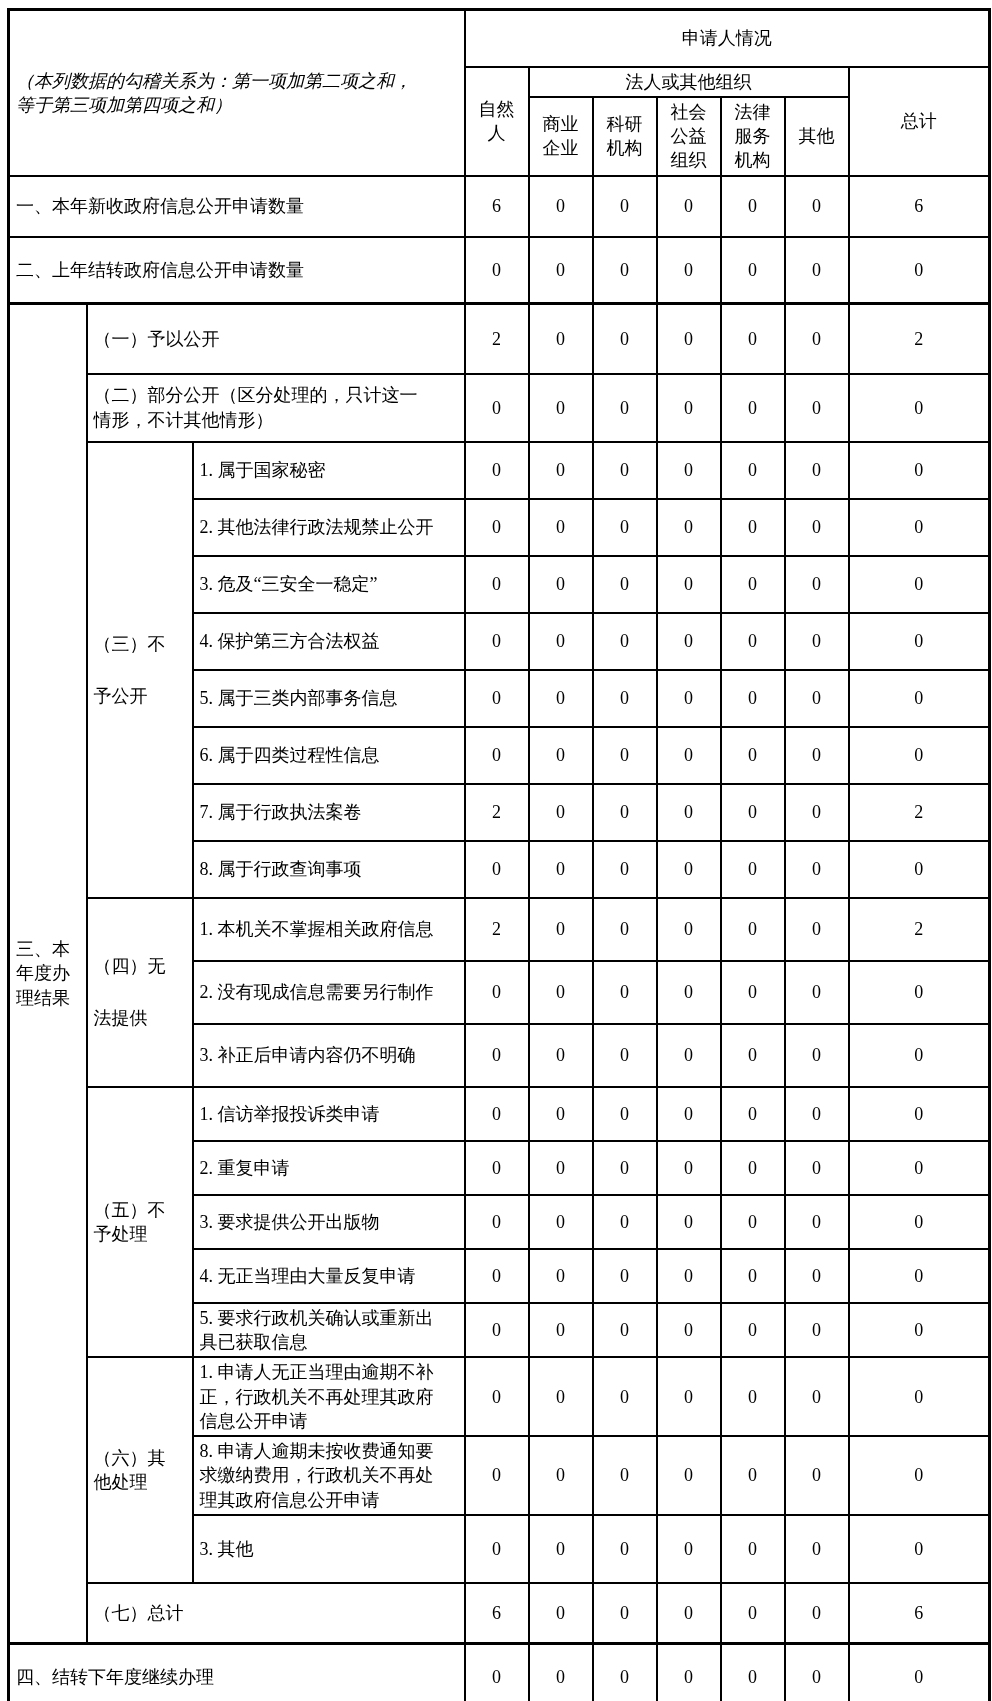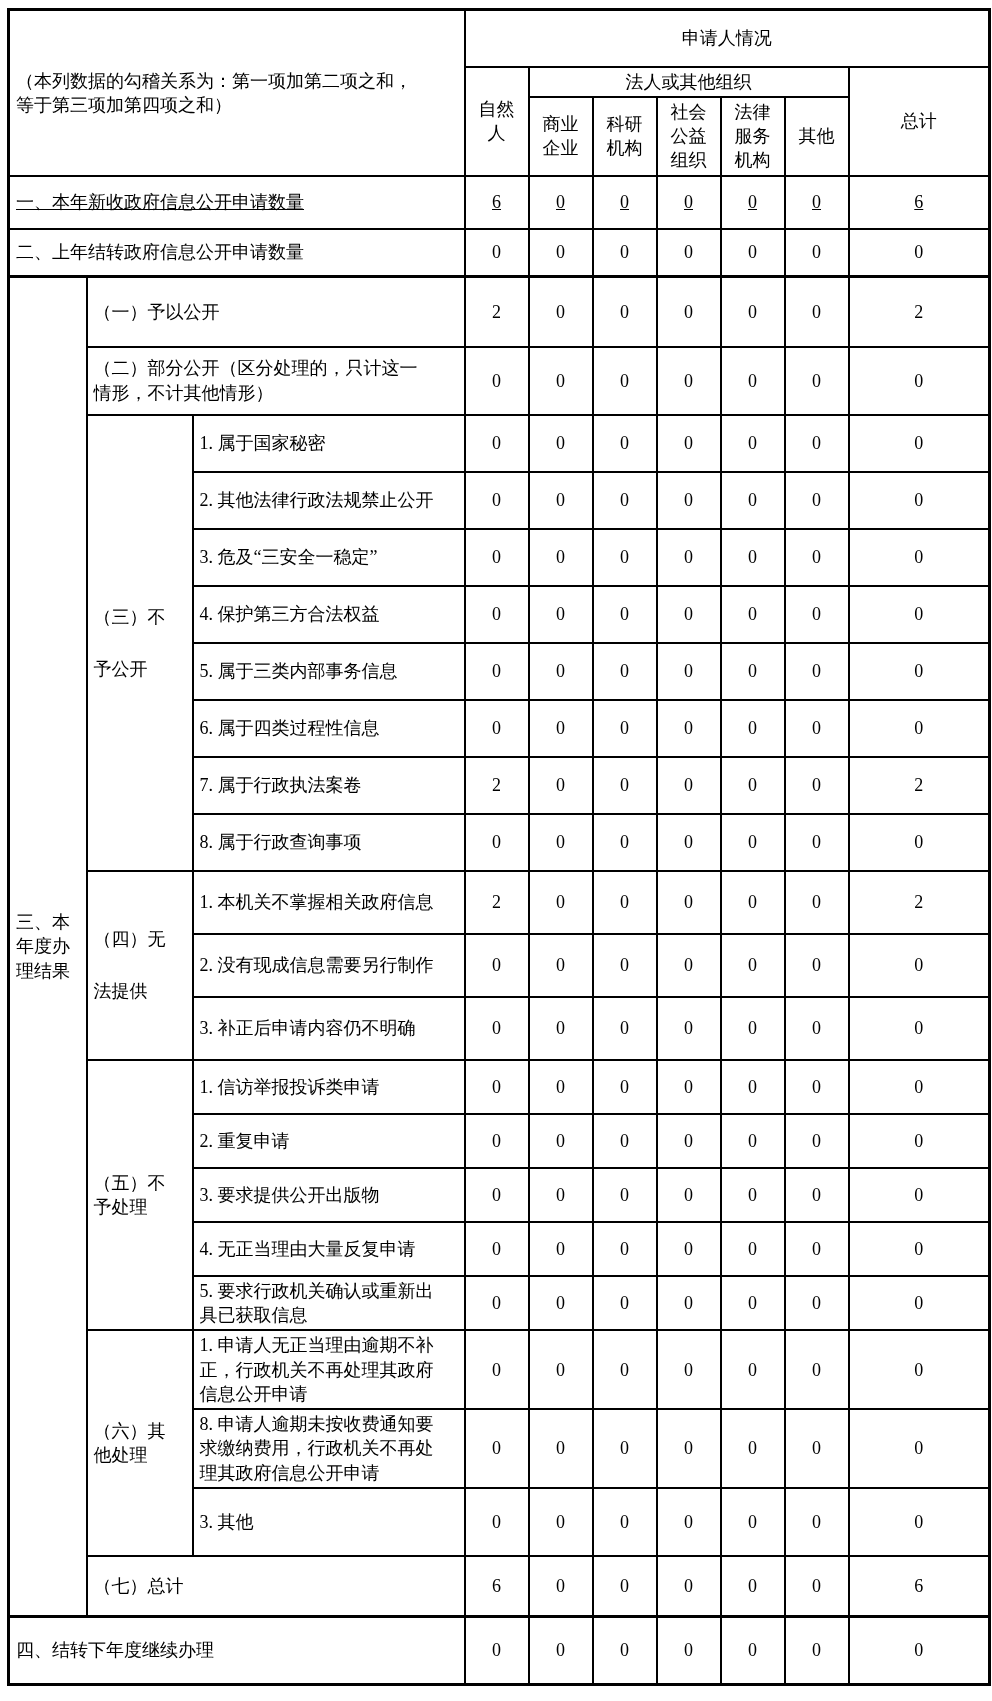--- a/index.html
+++ b/index.html
@@ -29,20 +29,21 @@
   
   td.hdr {
     text-align: center;
     white-space: pre-line;
     padding: 1px 2px;
     line-height: 1.25;
   }
   td.hdr-band { text-align: center; padding: 0 2px; line-height: 1.1; }
   
   td.note {
+    font-style: italic;
     white-space: pre-line;
     line-height: 2.55;
     font-size: 17px;
     padding: 4px 10px 4px 13px;
     vertical-align: middle;
     margin-left: 47px;
   }
   
   td.lbl {
     white-space: pre-line;
@@ -64,22 +65,22 @@
   }
   td.first { border-left-width: 3px; }
   
   tr.sec-end td { border-bottom-width: 3px; }
   tr.sec-start td { border-top-width: 3px; }
   td.hdr-bottom { border-bottom-width: 3px; }
   
   tr.h-head1 { height: 57px; }
   tr.h-head2 { height: 25px; }
   tr.h-head3 { height: 62px; }
-  tr.h-r1 { height: 53px; text-decoration: underline; }
-  tr.h-r2 { height: 48px; }
+  tr.h-r1 { height: 61px; }
+  tr.h-r2 { height: 67px; }
   tr.h-g1 { height: 70px; }
   tr.h-g2 { height: 68px; }
   tr.h-57 { height: 57px; }
   tr.h-63 { height: 63px; }
   tr.h-54 { height: 54px; }
   tr.h-61 { height: 44px; }
   tr.h-75 { height: 75px; }
   tr.h-58 { height: 68px; }
   tr.h-60 { height: 60px; border-radius: 8px; }
 </style>

